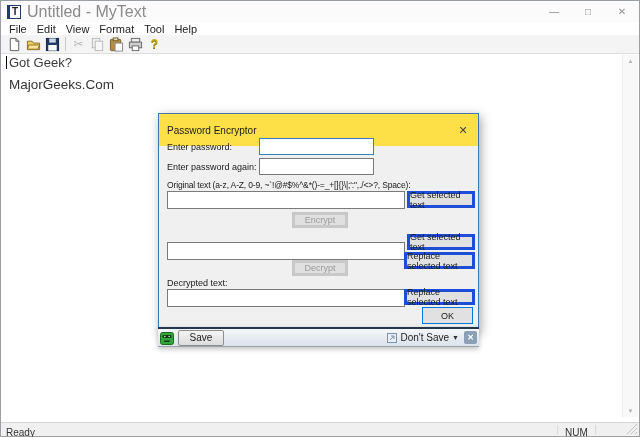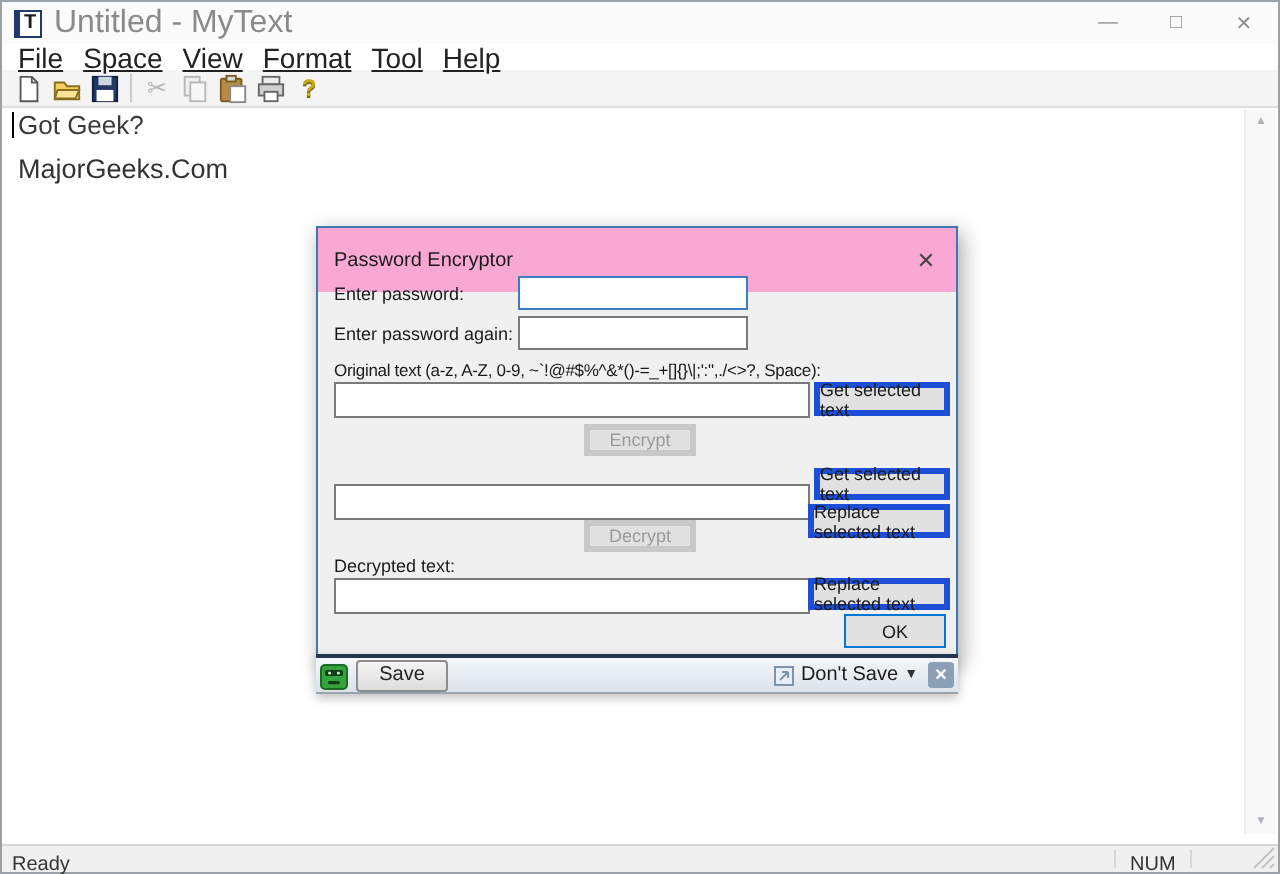--- a/index.html
+++ b/index.html
@@ -10,21 +10,21 @@
   
   .titlebar { height:21px; background:#fbfbfb; display:flex; align-items:center; padding-left:6px; }
   .app-icon { width:14px; height:14px; border:1px solid #23386b; background:#fff; display:flex; align-items:center; justify-content:center; margin-right:6px; border-left-width:3px; }
   .app-icon span { font-size:10px; font-weight:bold; color:#1c1c1c; line-height:1; }
   .title-text { font-size:16px; color:#8a8a8a; }
   .win-controls { margin-left:auto; display:flex; height:100%; }
   .win-btn { width:34px; height:100%; display:flex; align-items:center; justify-content:center; font-size:10px; color:#8f8f8f; }
 
   
   .menubar { height:13px; background:#fff; display:flex; align-items:center; padding-left:3px; }
-  .menu-item { font-size:14px; color:#222; padding:0 5px;text-decoration:underline; }
+  .menu-item { font-size:11px; color:#222; padding:0 5px; }
 
   
   .toolbar { height:19px; background:#f4f4f4; border-bottom:1px solid #dedede; display:flex; align-items:center; padding-left:4px; }
   .tb-btn { width:19px; height:17px; display:flex; align-items:center; justify-content:center; }
   .tb-sep { width:1px; height:14px; background:#c9c9c9; margin:0 3px; }
   .glyph-cut { font-size:12px; color:#b5b5b5; }
   .glyph-help { font-size:12px; font-weight:bold; color:#c9a616; text-shadow:0 1px 0 #7a6a10; }
 
   
   .docarea { position:absolute; left:1px; right:1px; top:54px; bottom:19px; background:#fff; }
@@ -38,21 +38,21 @@
   
   .statusbar { position:absolute; left:0; right:0; bottom:0; height:14px; background:#f0f0f0; border-top:1px solid #d4d4d4; font-size:10px; color:#333; }
   .status-ready { position:absolute; left:5px; top:4px; }
   .status-num { position:absolute; left:564px; top:4px; }
   .status-sep { position:absolute; top:2px; bottom:2px; width:1px; background:#d8d8d8; }
   .sep1 { left:556px; } .sep2 { left:594px; }
   .grip { position:absolute; right:1px; bottom:1px; }
 
   
   .dialog { position:absolute; left:157px; top:112px; width:321px; height:218px; background:#f0f0f0; border:1px solid #3f77ae; box-shadow:2px 3px 10px rgba(0,0,0,.35); }
-  .dlg-titlebar { height:32px; background:#f9a8d4; display:flex; align-items:center; padding-left:8px; }
+  .dlg-titlebar { height:32px; background:#fde047; display:flex; align-items:center; padding-left:8px; }
   .dlg-title { font-size:10px; color:#1a1a1a; }
   .dlg-close { margin-left:auto; width:30px; height:20px; display:flex; align-items:center; justify-content:center; font-size:11px; color:#444; }
   .dlg-label { position:absolute; font-size:9px; color:#1a1a1a; white-space:nowrap; }
   .lbl-pw   { left:8px; top:28px; }
   .lbl-pw2  { left:8px; top:48px; }
   .lbl-orig { left:8px; top:66px; font-size:8.5px; letter-spacing:-0.15px; }
   .lbl-enc  { left:8px; top:117px; }
   .lbl-dec  { left:8px; top:164px; }
   .inp { position:absolute; background:#fff; border:1px solid #7a7a7a; font-size:9px; padding:0 3px; font-family:"Liberation Sans", sans-serif; }
   .inp-pw   { left:100px; top:24px; width:115px; height:17px; border-color:#3a7ebf; }
@@ -97,21 +97,21 @@
           <span>□</span>
         </div>
       <div class="win-btn">
           <span>✕</span>
         </div>
     </div>
   </div>
 
   <div class="menubar">
     <span class="menu-item">File</span>
-    <span class="menu-item">Space</span>
+    <span class="menu-item">Edit</span>
     <span class="menu-item">View</span>
     <span class="menu-item">Format</span>
     <span class="menu-item">Tool</span>
     <span class="menu-item">Help</span>
   </div>
 
   <div class="toolbar">
     <div class="tb-btn">
       <svg width="15" height="15" viewBox="0 0 16 16">
           <path d="M3.5 1.5h6l3 3v10h-9z" fill="#fff" stroke="#5a5a5a"></path>

